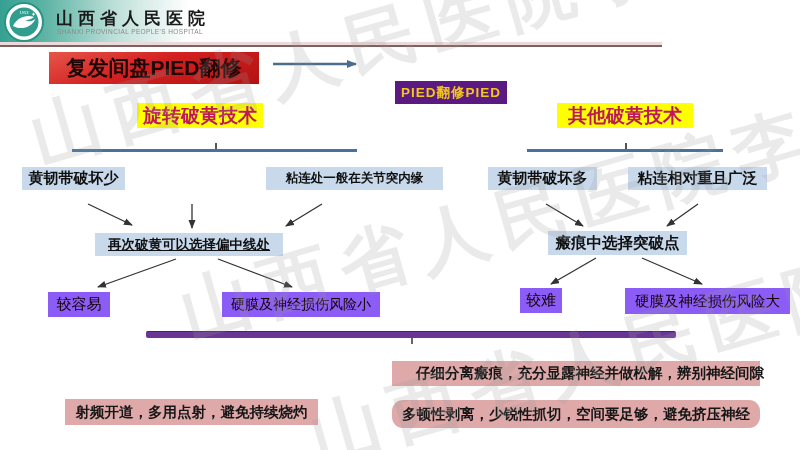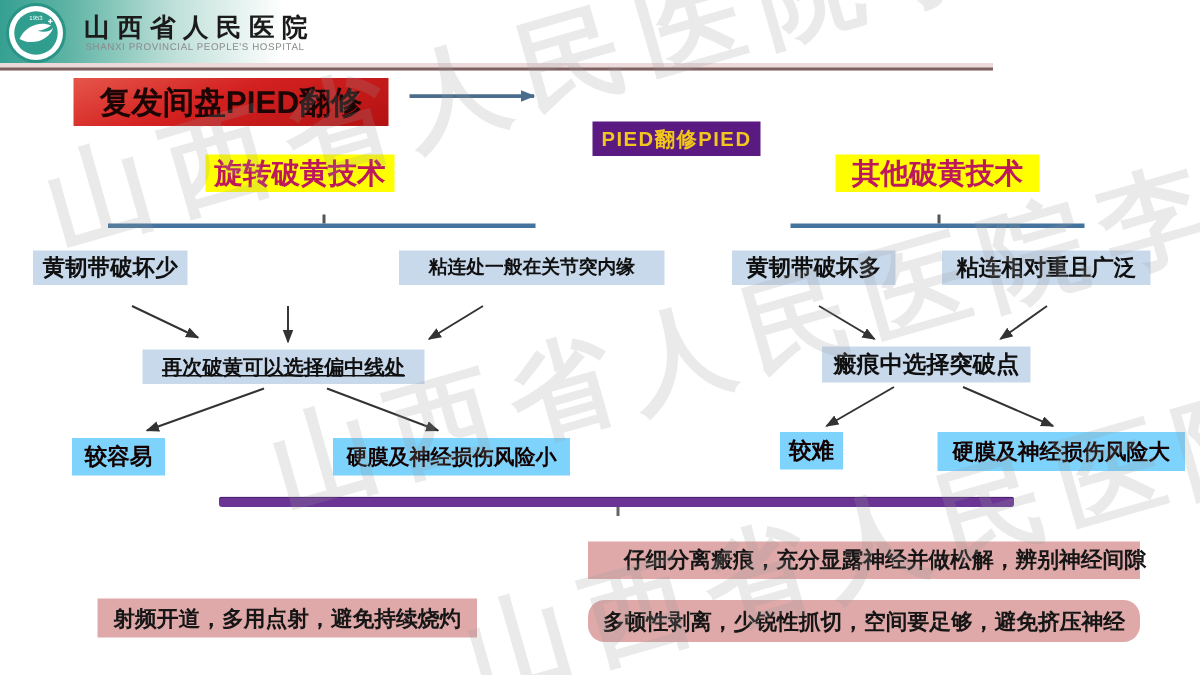--- a/index.html
+++ b/index.html
@@ -39,21 +39,21 @@
   
   .blue{background:#c9d9ec;color:#101010;font-weight:600;height:23px;font-size:15px;}
   .cl1{left:22px;top:167px;width:103px;}
   .cl2{left:143px;top:167px;width:104px;}
   .cl3{left:266px;top:167px;width:177px;font-size:12.5px;}
   .cr1{left:488px;top:167px;width:109px;}
   .cr2{left:628px;top:167px;width:139px;}
   .dec-l{left:95px;top:233px;width:188px;font-size:13.5px;text-decoration:underline;}
   .dec-r{left:548px;top:231px;width:139px;height:24px;font-size:15.5px;}
   
-  .red{background:#7dd3fc;color:#140202;font-weight:700;}
+  .red{background:#8b5cf6;color:#140202;font-weight:400;}
   .ol1{left:48px;top:292px;width:62px;height:25px;font-size:15px;}
   .ol2{left:222px;top:292px;width:158px;height:25px;font-size:14px;}
   .or1{left:520px;top:288px;width:42px;height:25px;font-size:15px;}
   .or2{left:625px;top:288px;width:165px;height:26px;font-size:14.5px;text-align:right;}
   
   .pbar{left:146px;top:331px;width:530px;height:6px;background:#6b3596;
     border-top:1px solid #4c2070;border-radius:2px;}
   .pbar::after{content:"";position:absolute;left:50%;bottom:-6px;width:2px;height:6px;
     background:#666;}
   

